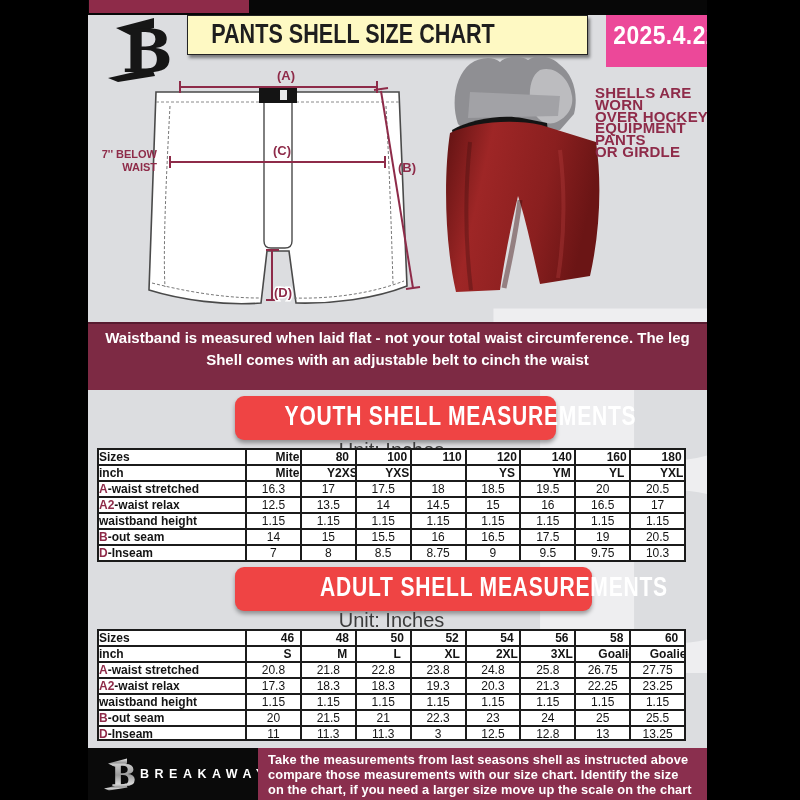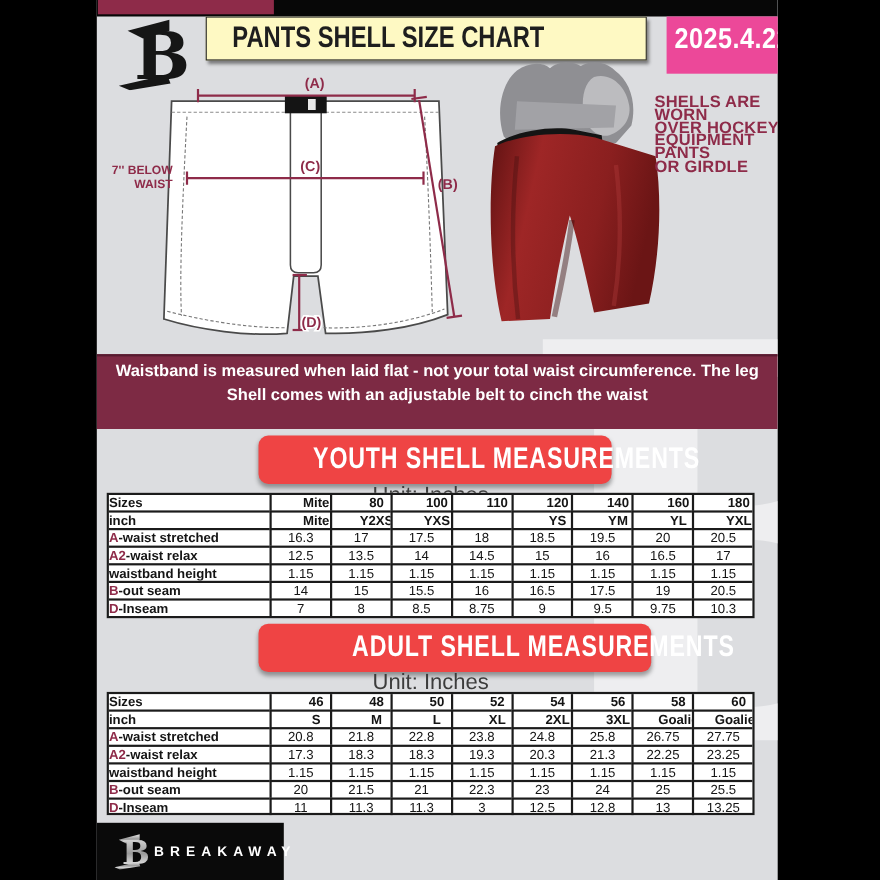--- a/index.html
+++ b/index.html
@@ -347,15 +347,20 @@
             <stop offset="0.75" stop-color="#d6d6d6"></stop>
               <stop offset="1" stop-color="#6f6f6f"></stop>
           </linearGradient>
         </defs>
         <polygon points="8,12 46,2 46,12 22,19" fill="url(#chrome)"></polygon>
         <text x="14" y="56" font-family="DejaVu Serif, serif" font-weight="bold" font-size="60" fill="url(#chrome)">B</text>
         <polygon points="0,62 44,52 47,60 10,66" fill="url(#chrome)"></polygon>
       </svg>
       <div class="brand">BREAKAWAY</div>
     </div>
+    <div class="z footer-maroon">
+      <div>Take the measurements from last seasons shell as instructed above</div>
+      <div>compare those measurements  with our size chart. Identify the size</div>
+      <div>on the chart, if you need a larger size move up the scale on the chart</div>
+    </div>
 
   </div>
 </div>
 
 </body></html>

